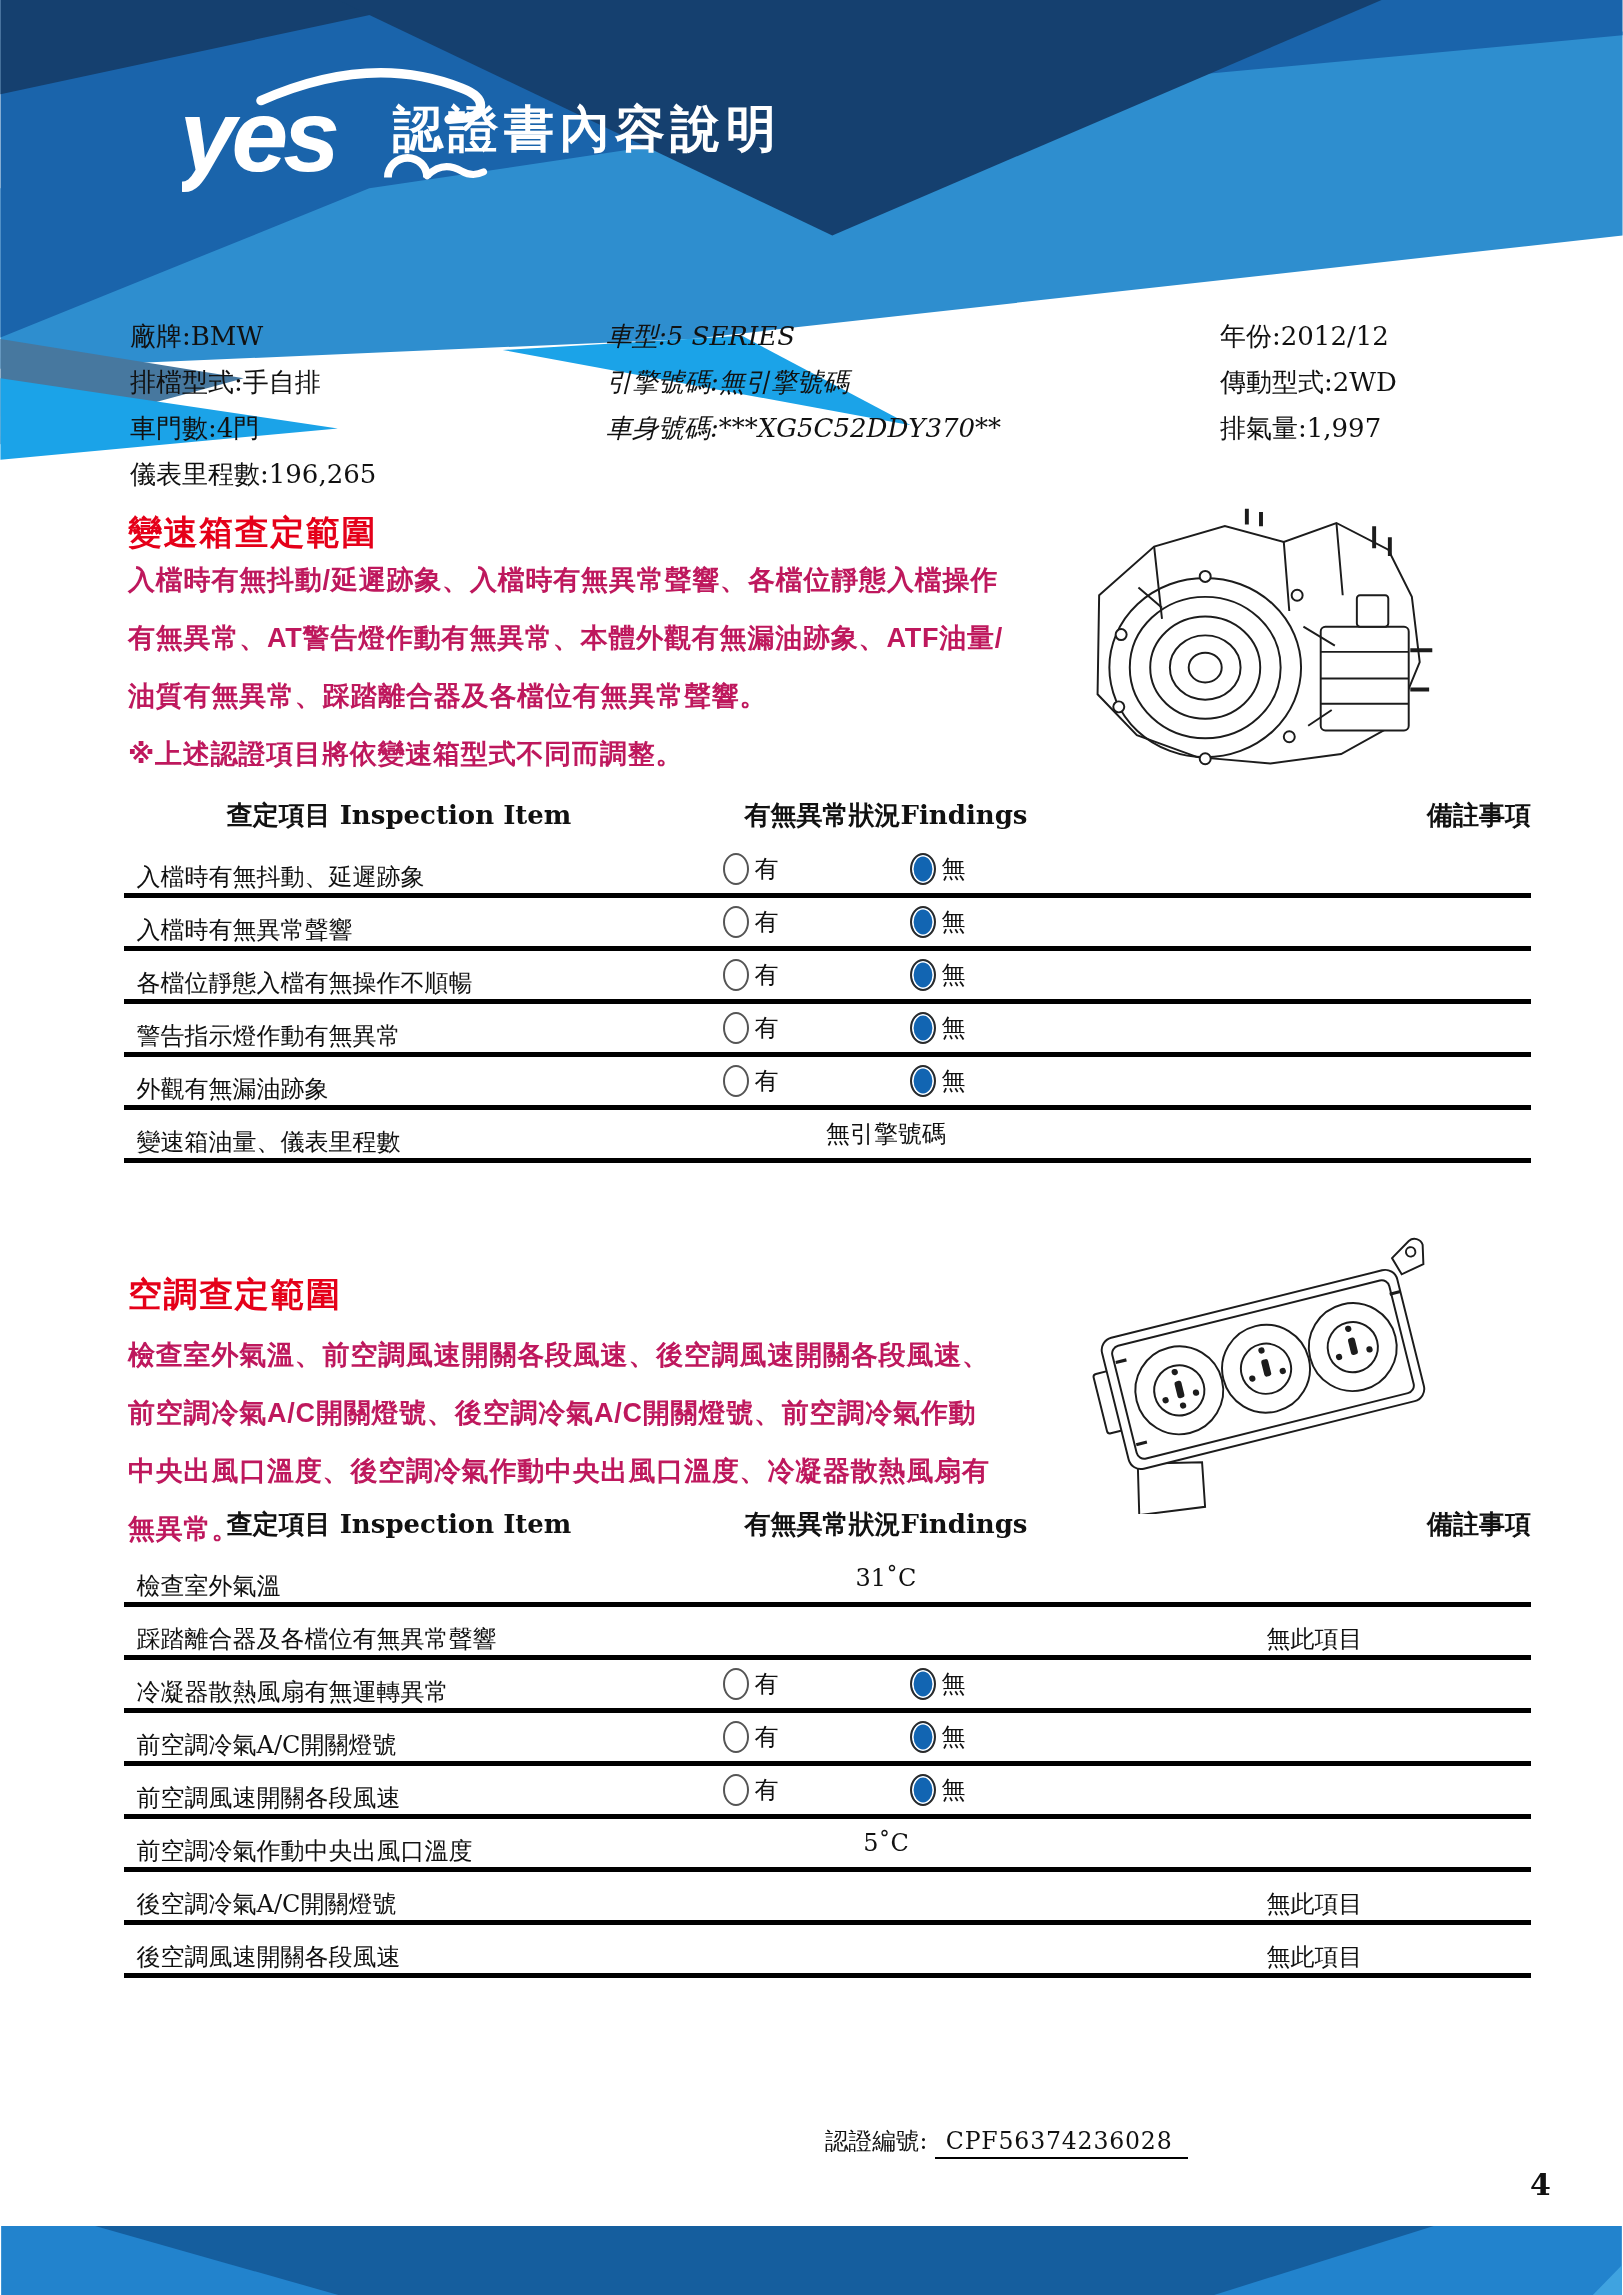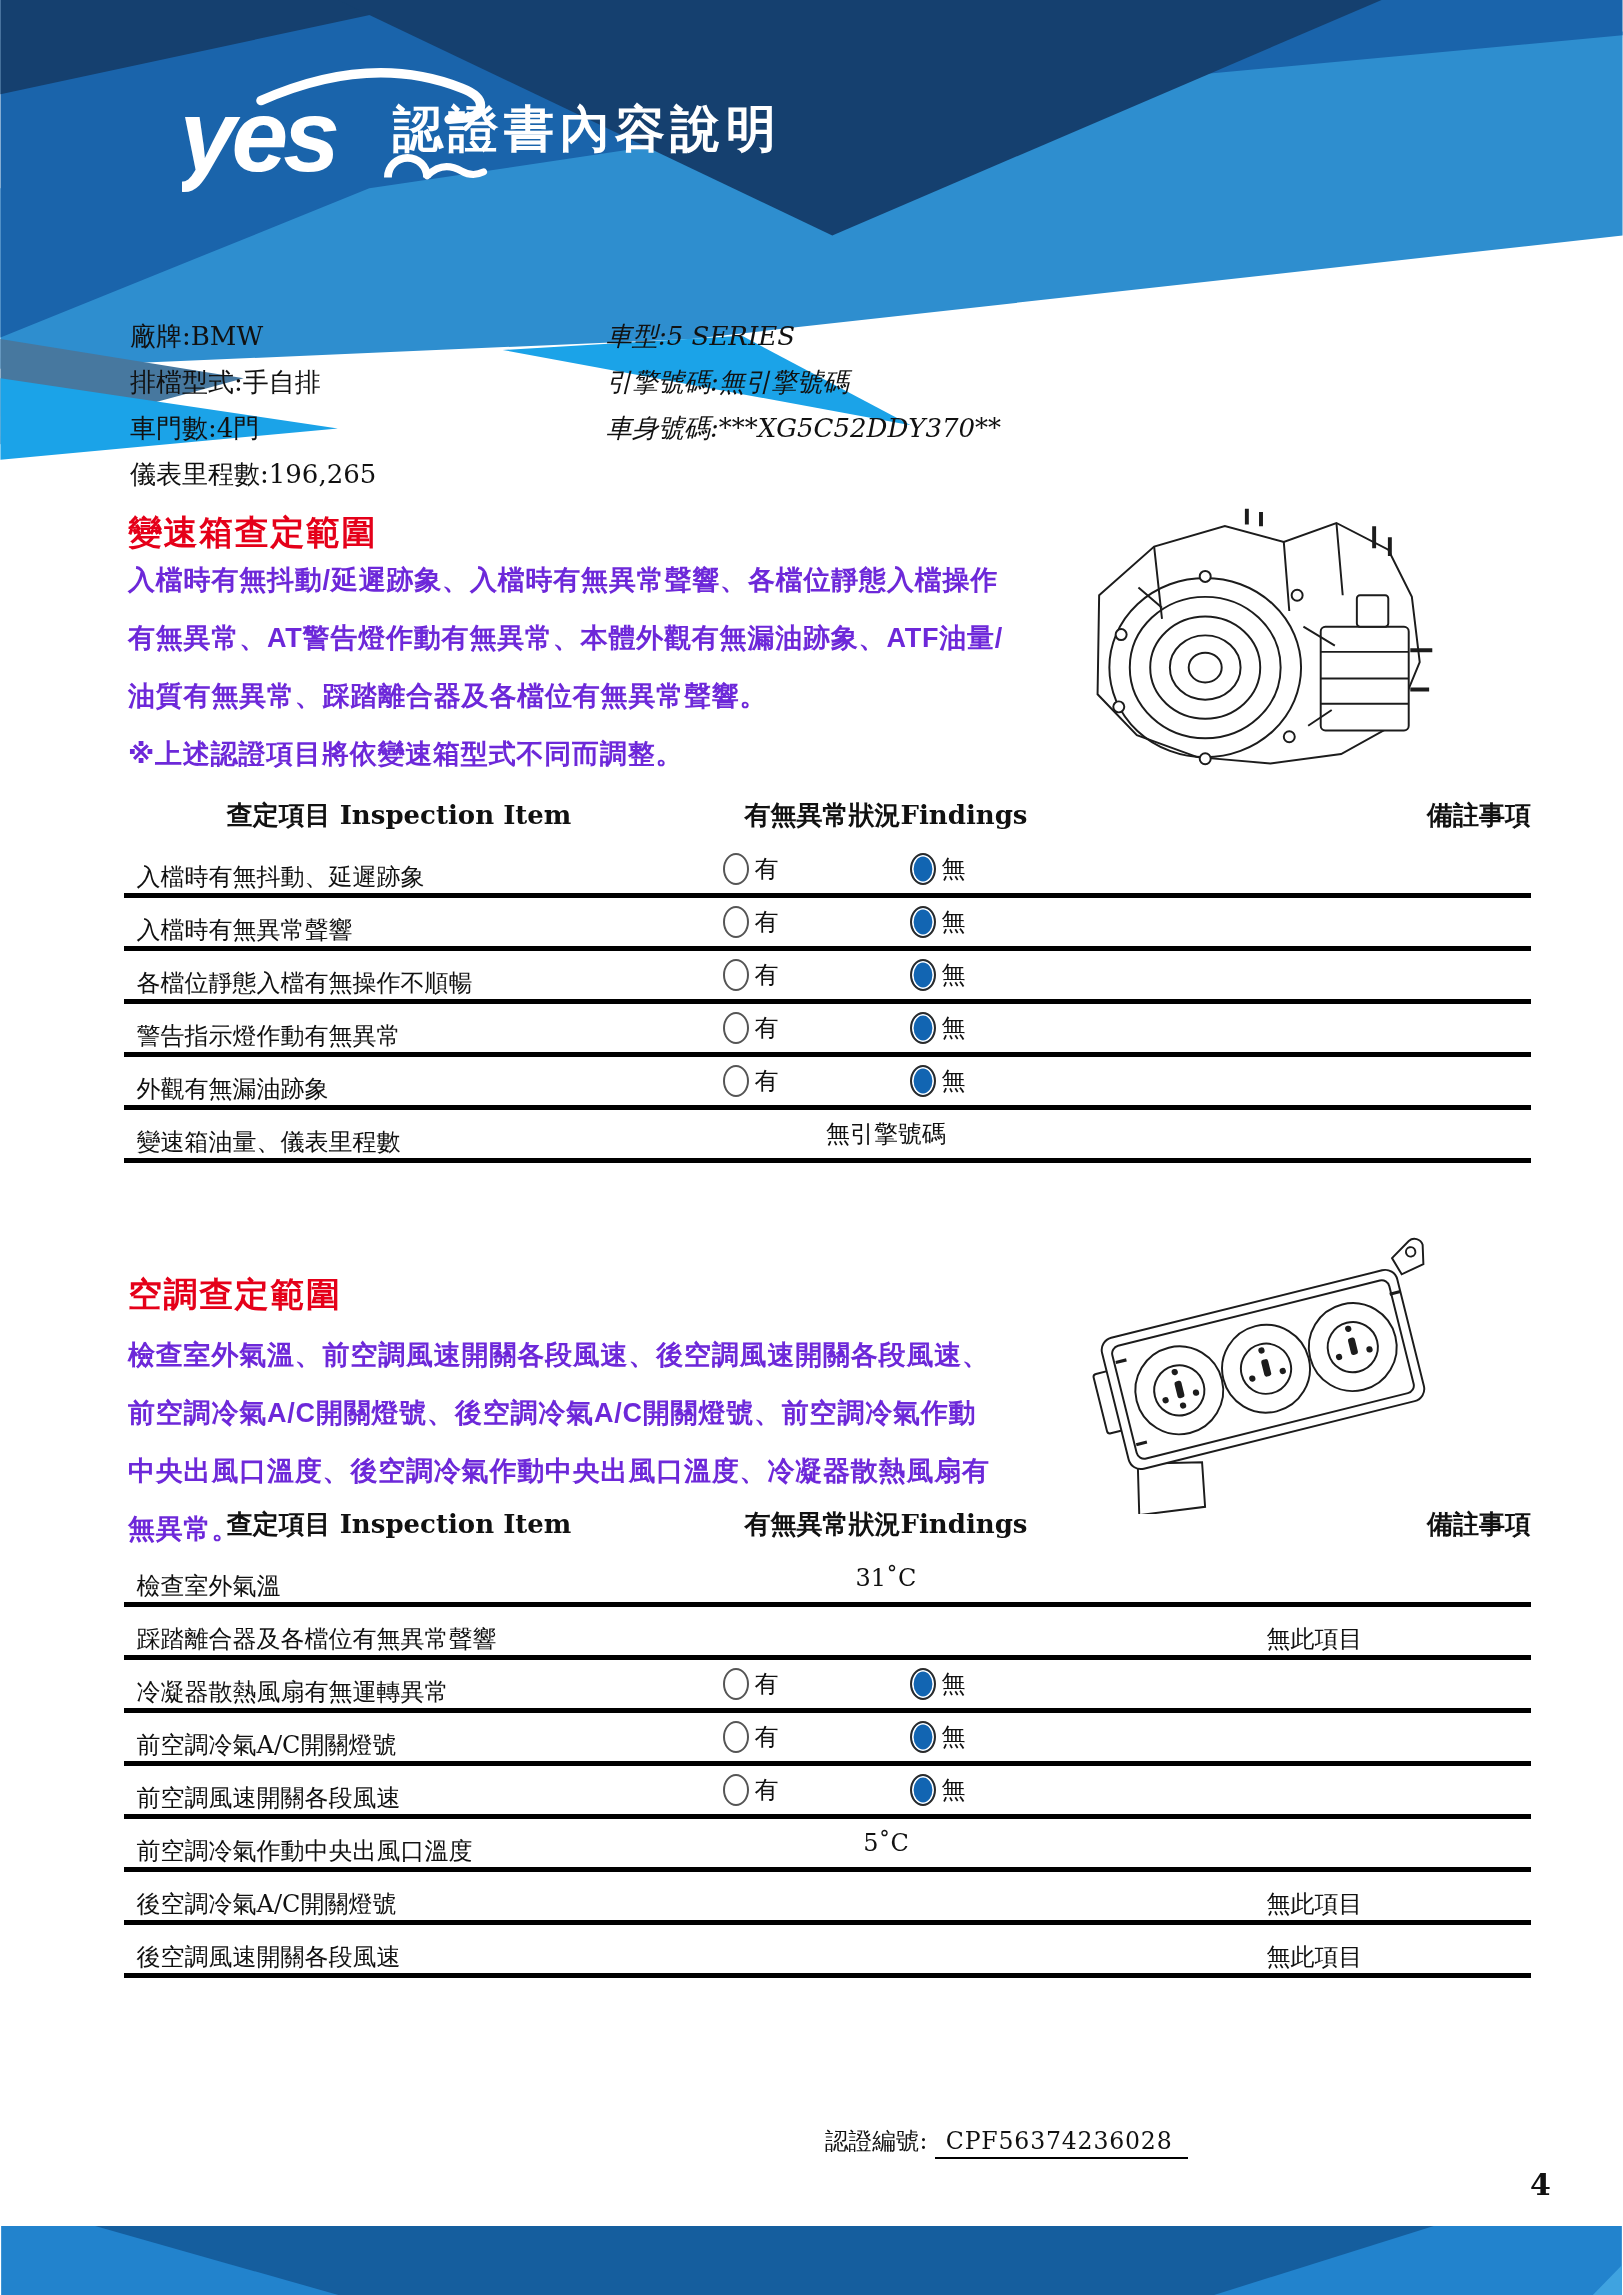--- a/index.html
+++ b/index.html
@@ -16,21 +16,21 @@
 
   
   .vcol{position:absolute;top:313px;}
   .vcol.c1{left:130px;} .vcol.c2{left:606px;font-style:italic;} .vcol.c3{left:1220px;}
   .vline{height:46px;line-height:46px;font-size:26px;white-space:nowrap;}
 
   
   .sec-title{position:absolute;color:#e50019;font-size:34px;font-weight:800;white-space:nowrap;
              font-family:"Liberation Sans","DejaVu Sans",sans-serif;letter-spacing:1.6px;}
   .sec-desc{position:absolute;font-family:"Liberation Sans","DejaVu Sans",sans-serif;}
-  .dline{line-height:58px;font-size:27px;font-weight:700;color:#6d28d9;white-space:nowrap;letter-spacing:0.8px;}
+  .dline{line-height:58px;font-size:27px;font-weight:700;color:#be185d;white-space:nowrap;letter-spacing:0.8px;}
 
   .s0 .sec-title{left:128px;top:510px;}
   .s0 .sec-desc{left:128px;top:551px;}
   .s0 .itable{left:124px;top:785px;}
   .s1 .sec-title{left:128px;top:1272px;}
   .s1 .sec-desc{left:128px;top:1326px;}
   .s1 .itable{left:124px;top:1494px;}
 
   
   .itable{position:absolute;width:1407px;}
@@ -89,20 +89,25 @@
   <div class="vcol c1">
       <div class="vline">廠牌:BMW</div>
       <div class="vline">排檔型式:手自排</div>
       <div class="vline">車門數:4門</div>
       <div class="vline">儀表里程數:196,265</div>
     </div>
   <div class="vcol c2">
       <div class="vline">車型:5 SERIES</div>
       <div class="vline">引擎號碼:無引擎號碼</div>
       <div class="vline">車身號碼:***XG5C52DDY370**</div>
+    </div>
+  <div class="vcol c3">
+      <div class="vline">年份:2012/12</div>
+      <div class="vline">傳動型式:2WD</div>
+      <div class="vline">排氣量:1,997</div>
     </div>
 
   <div class="sec s0">
     <div class="sec-title">變速箱查定範圍</div>
     <div class="sec-desc">
         <div class="dline">入檔時有無抖動/延遲跡象、入檔時有無異常聲響、各檔位靜態入檔操作</div>
         <div class="dline">有無異常、AT警告燈作動有無異常、本體外觀有無漏油跡象、ATF油量/</div>
         <div class="dline">油質有無異常、踩踏離合器及各檔位有無異常聲響。</div>
         <div class="dline">※上述認證項目將依變速箱型式不同而調整。</div>
       </div>

